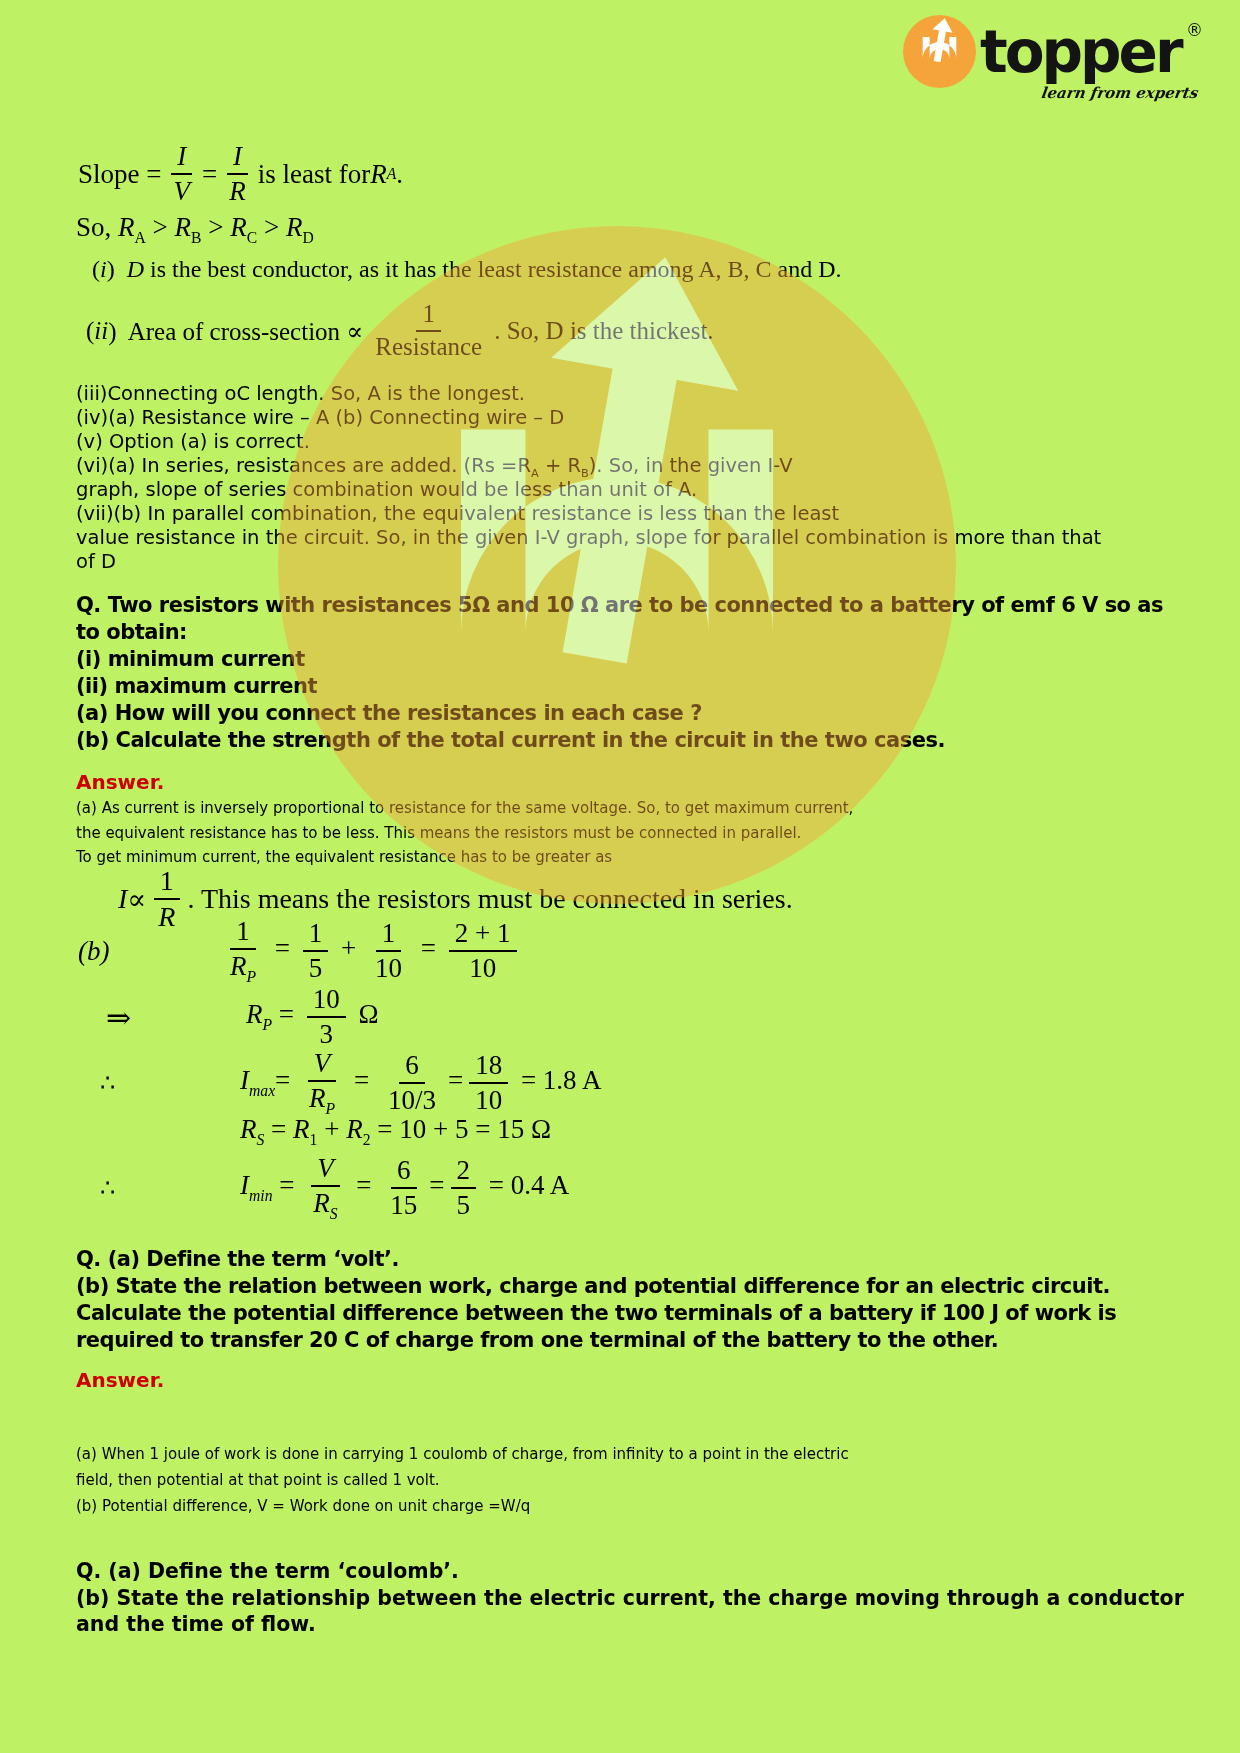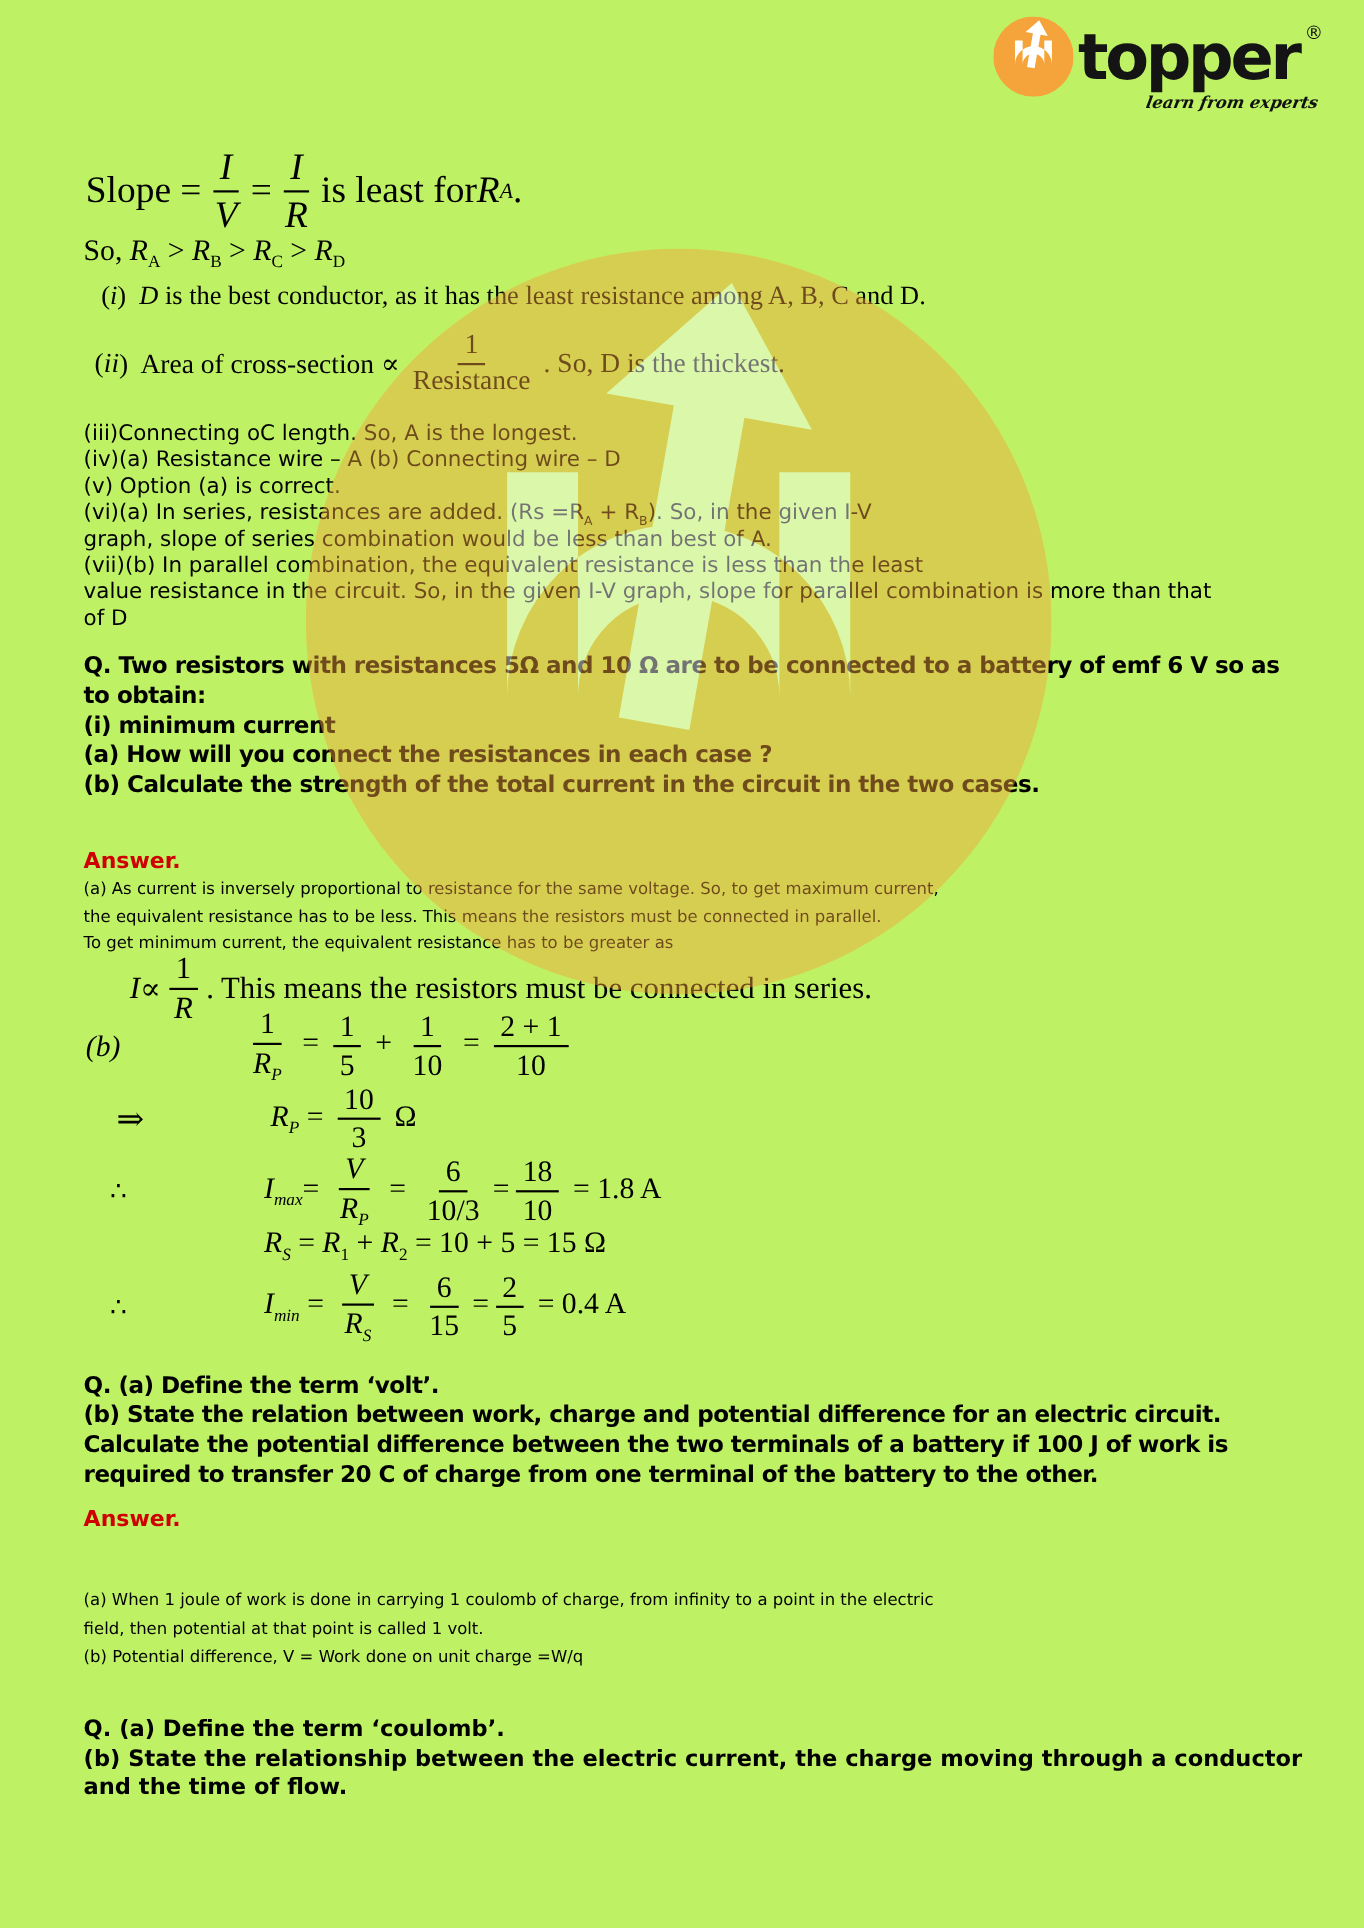--- a/index.html
+++ b/index.html
@@ -51,21 +51,21 @@
 
   <div>
     <svg class="logo" viewBox="0 0 100 100">
         <use href="#topper-logo"></use>
       </svg>
     <div class="brand-text">topper</div>
     <div class="reg-mark">®</div>
     <div class="tagline">learn from experts</div>
   </div>
 
-  <div class="line serif vcenter" style="left:78px;top:140px;height:68px;font-size:34px;">
+  <div class="line serif vcenter" style="left:78px;top:140px;height:68px;font-size:27px;">
       <span>Slope = </span>
       <span class="frac">
         <span class="num"><span class="it">I</span></span>
         <span class="den"><span class="it">V</span></span>
       </span>
       <span> = </span>
       <span class="frac">
         <span class="num"><span class="it">I</span></span>
         <span class="den"><span class="it">R</span></span>
       </span>
@@ -84,29 +84,30 @@
         <span class="num"><span>1</span></span>
         <span class="den"><span>Resistance</span></span>
       </span>
       <span> .  So, D is the thickest.</span>
     </div>
 
   <div class="line obsline" style="left:76px;top:382px;">(iii)Connecting oC length. So, A is the longest.</div>
   <div class="line obsline" style="left:76px;top:406px;">(iv)(a) Resistance wire – A (b) Connecting wire – D</div>
   <div class="line obsline" style="left:76px;top:430px;">(v) Option (a) is correct.</div>
   <div class="line obsline" style="left:76px;top:454px;"><span>(vi)(a) In series, resistances are added. (Rs =R</span><span class="sub">A</span><span> + R</span><span class="sub">B</span><span>). So, in the given I-V</span></div>
-  <div class="line obsline" style="left:76px;top:478px;">graph, slope of series combination would be less than best of A.</div>
+  <div class="line obsline" style="left:76px;top:478px;">graph, slope of series combination would be less than unit of A.</div>
   <div class="line obsline" style="left:76px;top:502px;">(vii)(b) In parallel combination, the equivalent resistance is less than the least</div>
   <div class="line obsline" style="left:76px;top:526px;">value resistance in the circuit. So, in the given I-V graph, slope for parallel combination is more than that</div>
   <div class="line obsline" style="left:76px;top:550px;">of D</div>
 
   <div class="line qblock" style="left:76px;top:592px;">
     <span class="bl">Q. Two resistors with resistances 5Ω and 10 Ω are to be connected to a battery of emf 6 V so as</span>
     <span class="bl">to obtain:</span>
     <span class="bl">(i) minimum current</span>
+    <span class="bl">(ii) maximum current</span>
     <span class="bl">(a) How will you connect the resistances in each case ?</span>
     <span class="bl">(b) Calculate the strength of the total current in the circuit in the two cases.</span>
   </div>
 
   <div class="line red" style="left:76px;top:770px;font-size:20px;">Answer.</div>
   <div class="line ansbody" style="left:76px;top:796px;">
     <span class="bl">(a) As current is inversely proportional to resistance for the same voltage. So, to get maximum current,</span>
     <span class="bl">the equivalent resistance has to be less. This means the resistors must be connected in parallel.</span>
     <span class="bl">To get minimum current, the equivalent resistance has to be greater as</span>
   </div>

